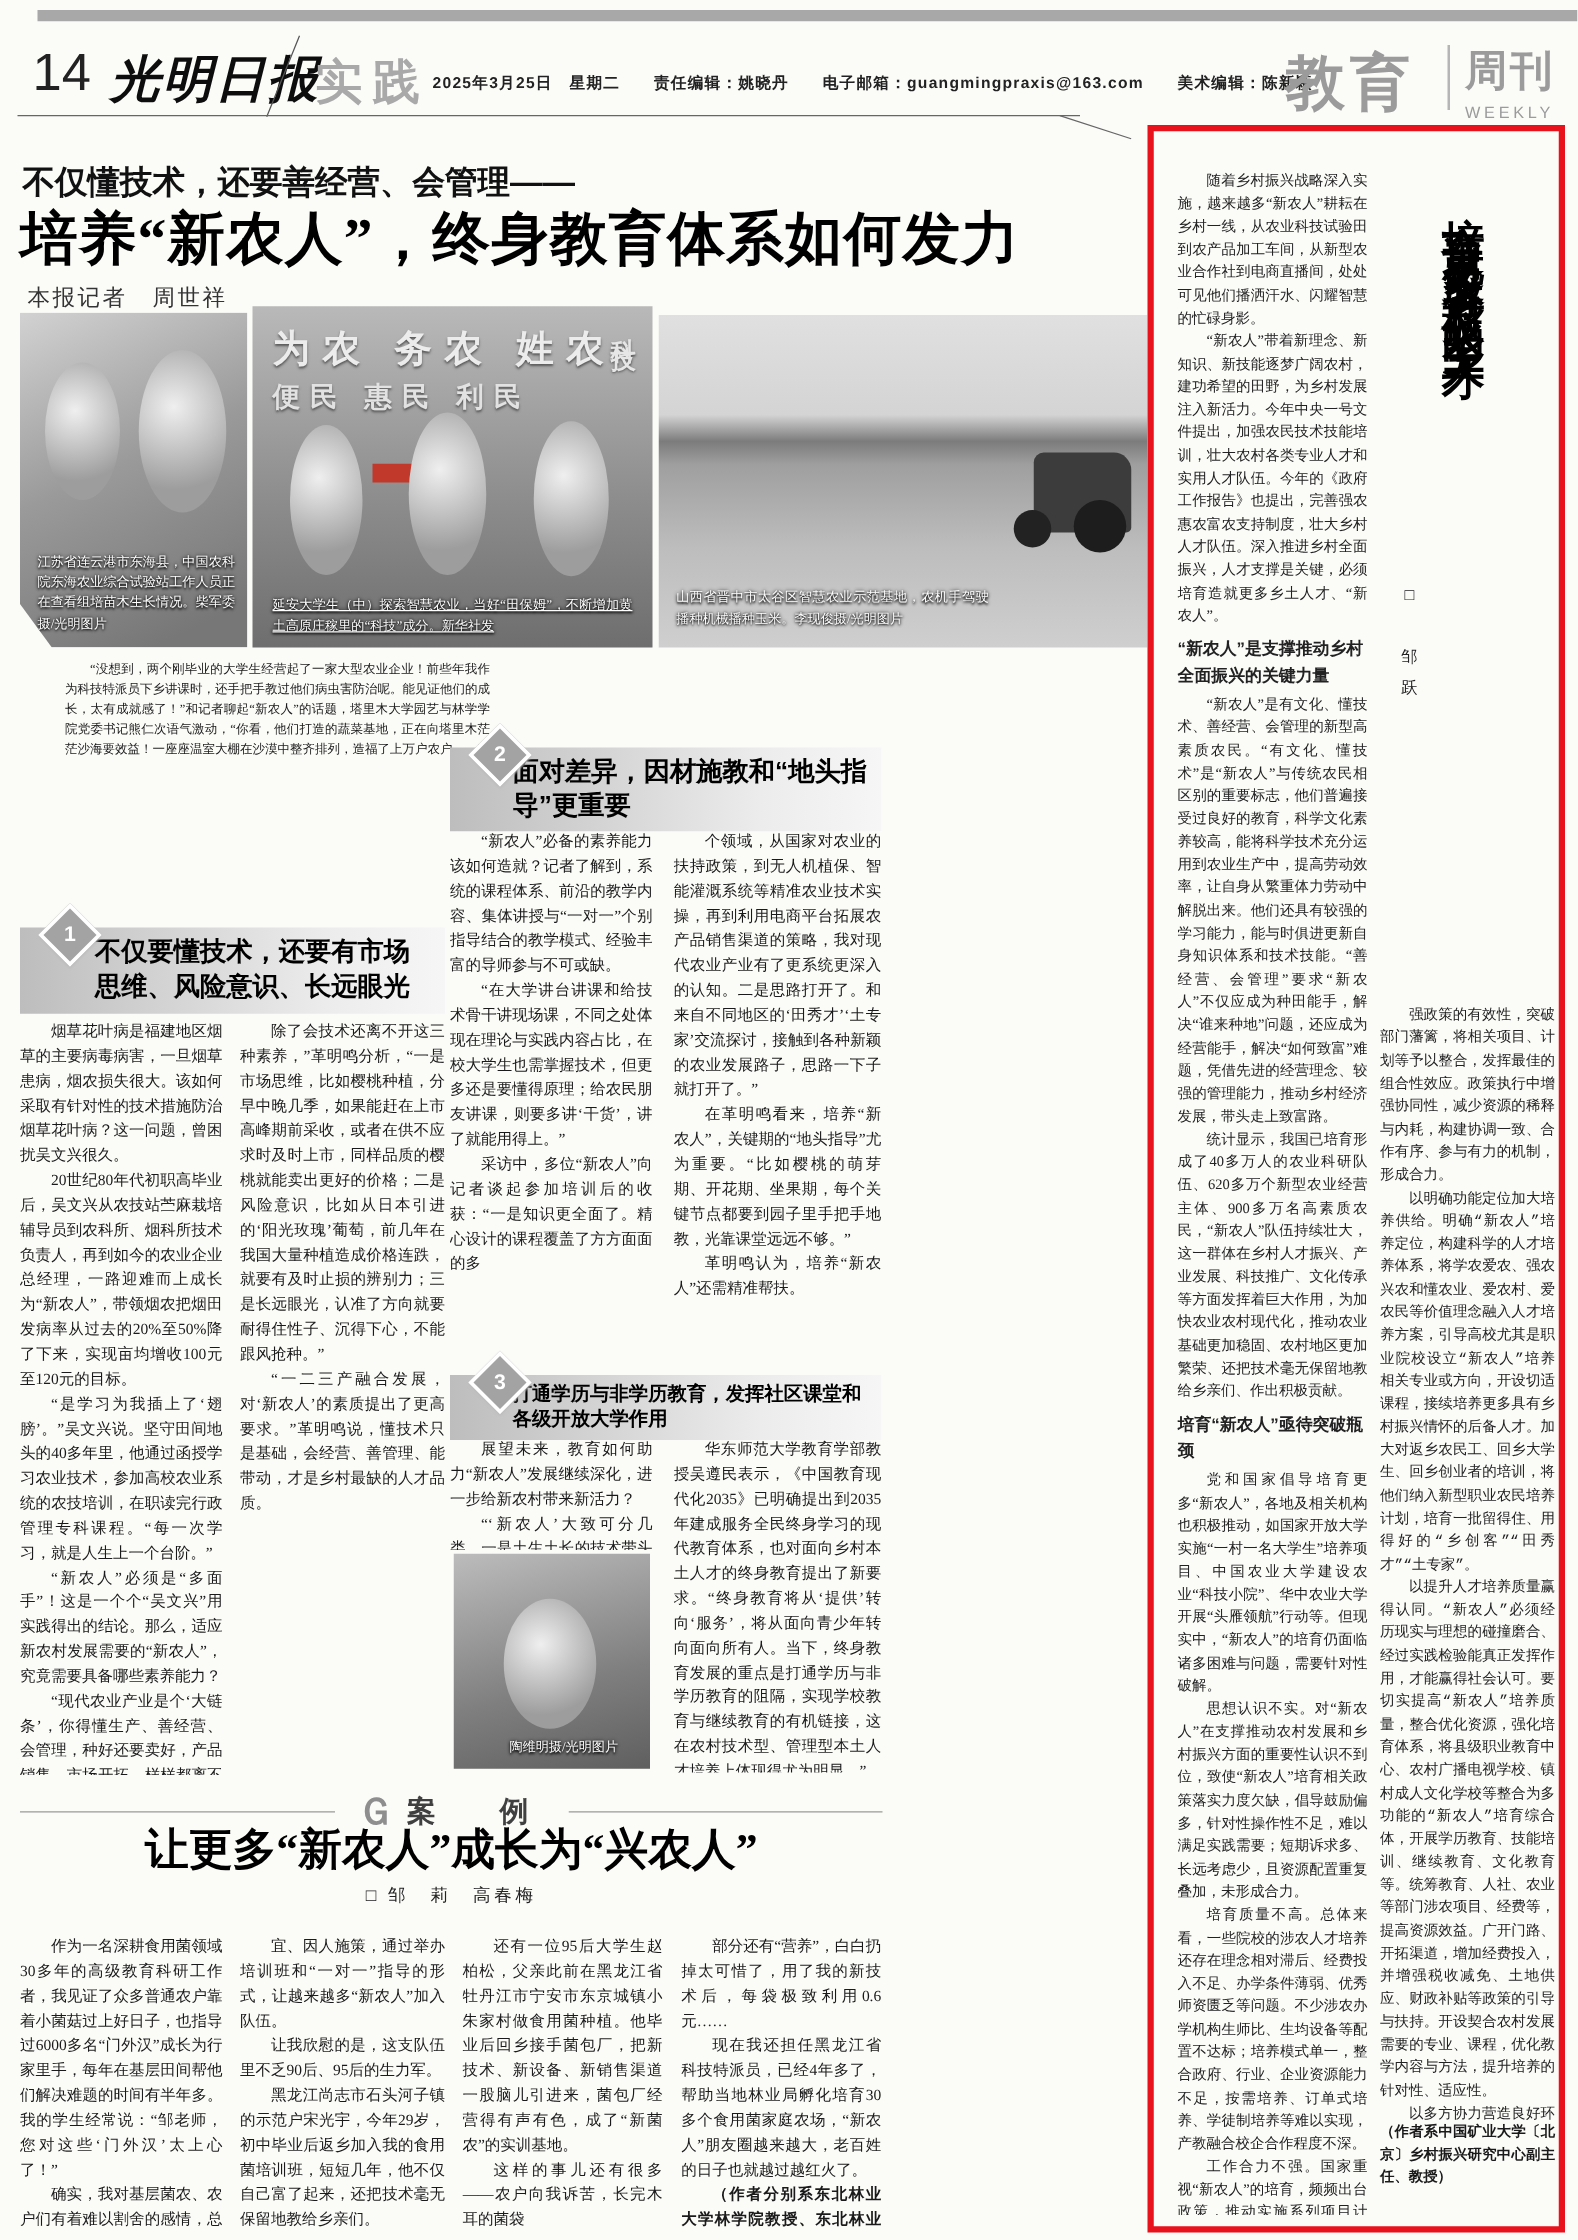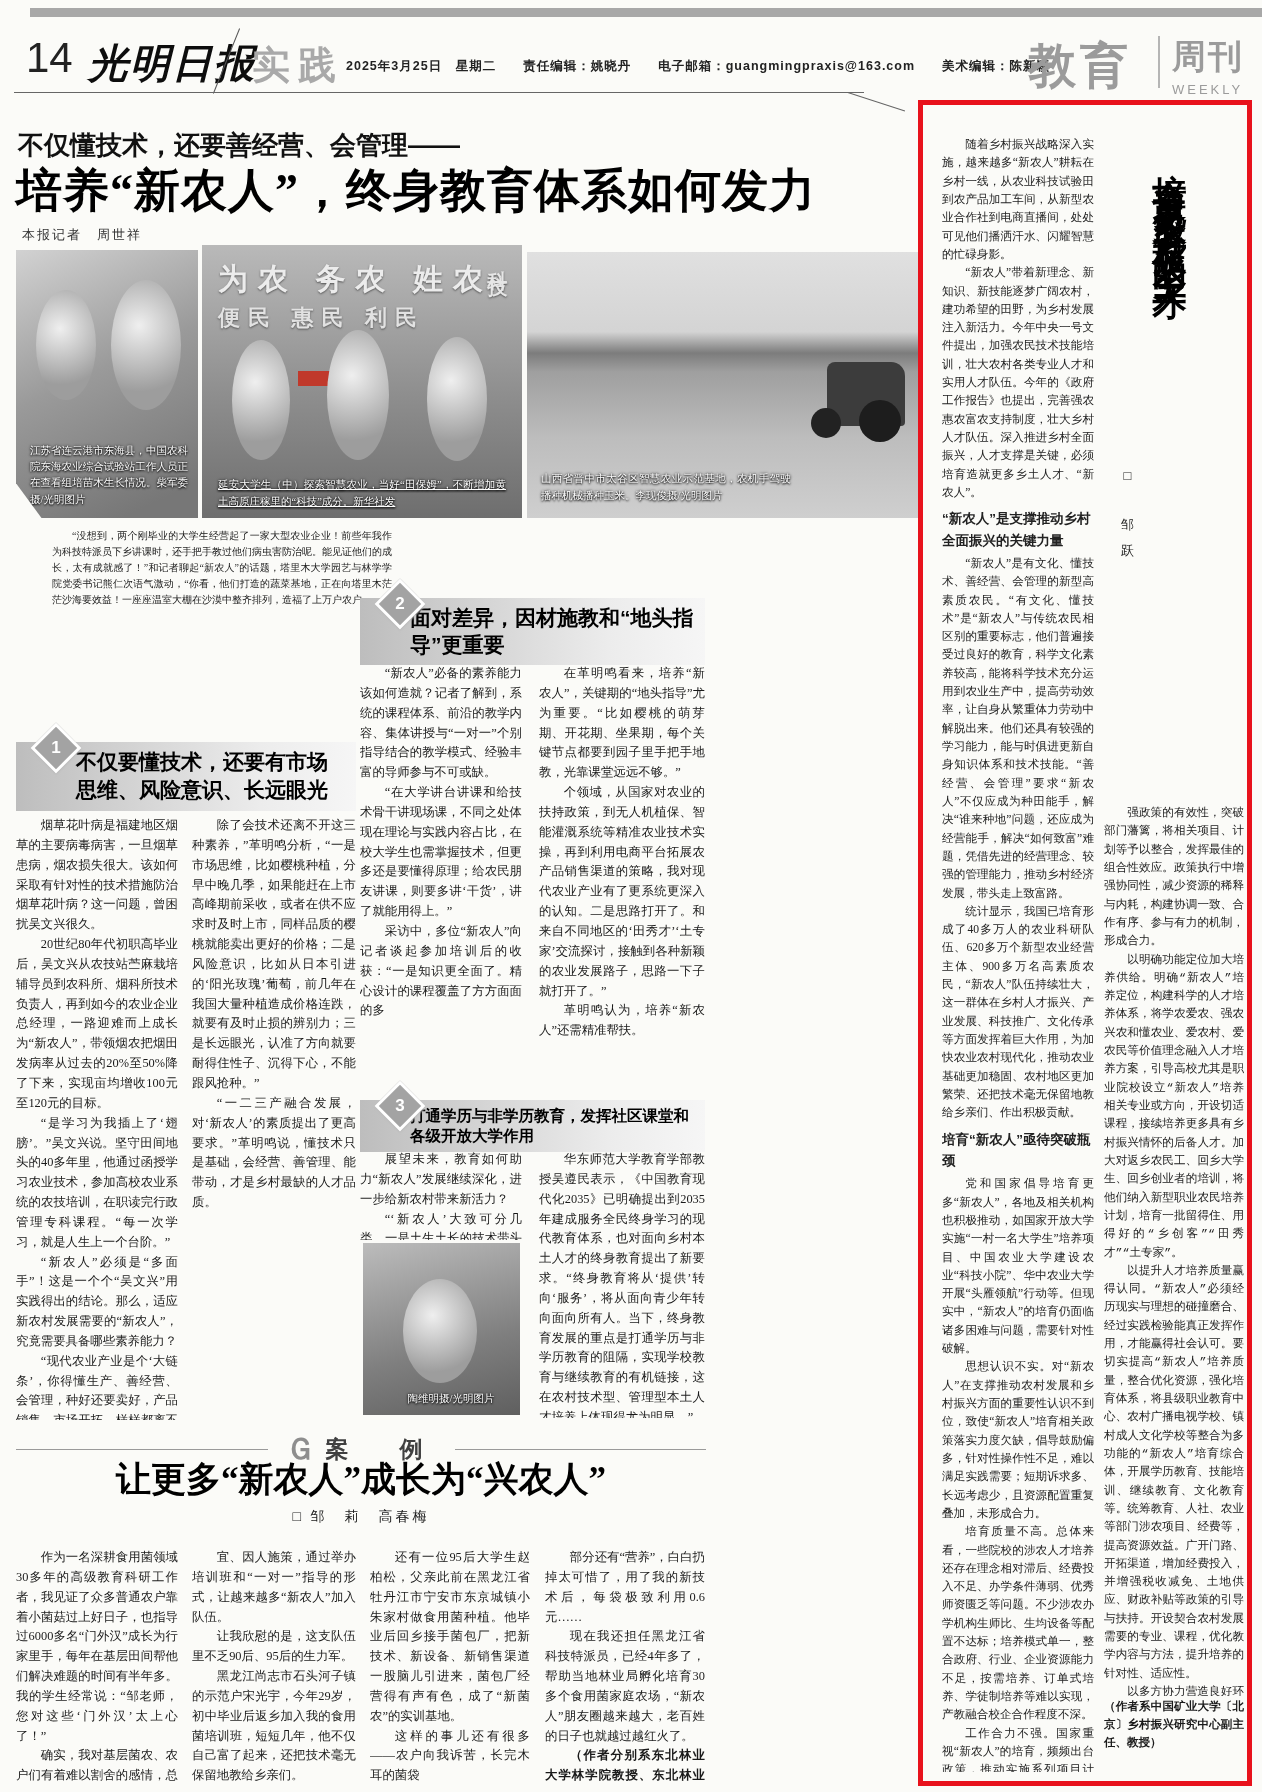--- a/index.html
+++ b/index.html
@@ -16,21 +16,21 @@
   .weekly-cn{left:1028px;top:34px;font-family:"Liberation Sans",sans-serif;font-weight:bold;font-size:48px;color:#9b9b9b;letter-spacing:4px;}
   .weekly-div{left:1158px;top:36px;width:2px;height:52px;background:#b5b5b5;}
   .weekly-right{left:1172px;top:34px;color:#9b9b9b;font-family:"Liberation Sans",sans-serif;}
   .weekly-right .zk{font-size:34px;font-weight:bold;letter-spacing:2px;}
   .weekly-right .en{font-size:13px;letter-spacing:3px;margin-top:2px;}
   .headrule{left:14px;top:92px;width:850px;height:1px;background:#666;}
   .headrule2{left:848px;top:92px;width:60px;height:1px;background:#666;transform:rotate(18deg);transform-origin:left top;}
   
   .kicker{left:18px;top:128px;font-family:"Liberation Sans",sans-serif;font-weight:bold;font-size:26px;color:#111;}
   .headline{left:16px;top:160px;width:880px;font-size:46px;font-weight:900;letter-spacing:1px;color:#000;}
-  .byline{left:22px;top:226px;font-size:13px;color:#333;letter-spacing:2px;}
+  .byline{left:22px;top:226px;font-size:18px;color:#333;letter-spacing:2px;}
   
   .photo{overflow:hidden;}
   .ph1{left:16px;top:250px;width:182px;height:268px;background:linear-gradient(155deg,#d2d2d2,#9a9a9a 45%,#777 90%);
        clip-path:polygon(0 0,100% 0,100% 100%,14% 100%,0 87%);}
   .ph2{left:202px;top:245px;width:320px;height:273px;background:linear-gradient(180deg,#b9b9b9,#8e8e8e 55%,#6e6e6e);}
   .ph3{left:527px;top:252px;width:391px;height:266px;
        background:linear-gradient(180deg,#e0e0e0 0%,#d4d4d4 30%,#7c7c7c 38%,#9f9f9f 45%,#bdbdbd 70%,#cfcfcf 100%);}
   .slogan1{left:16px;top:14px;font-size:30px;font-weight:900;color:#ececec;letter-spacing:10px;text-shadow:0 1px 2px #555;}
   .slogan2{left:16px;top:58px;font-size:22px;font-weight:900;color:#e2e2e2;letter-spacing:8px;text-shadow:0 1px 2px #555;}
   .slogan3{right:10px;top:10px;font-size:20px;font-weight:900;color:#e6e6e6;writing-mode:vertical-rl;letter-spacing:6px;text-shadow:0 1px 2px #555;}
@@ -138,22 +138,22 @@
       <span>2</span>
     </div>
   <div class="bandtext" style="font-size:21px;line-height:1.3;">面对差异，因材施教和“地头指导”更重要</div>
 </div>
 <div class="abs flow col" style="left:360px;top:664px;width:162px;height:428px;">
     <p>“新农人”必备的素养能力该如何造就？记者了解到，系统的课程体系、前沿的教学内容、集体讲授与“一对一”个别指导结合的教学模式、经验丰富的导师参与不可或缺。</p>
     <p>“在大学讲台讲课和给技术骨干讲现场课，不同之处体现在理论与实践内容占比，在校大学生也需掌握技术，但更多还是要懂得原理；给农民朋友讲课，则要多讲‘干货’，讲了就能用得上。”</p>
     <p>采访中，多位“新农人”向记者谈起参加培训后的收获：“一是知识更全面了。精心设计的课程覆盖了方方面面的多</p>
   </div>
 <div class="abs flow col" style="left:539px;top:664px;width:166px;height:428px;">
+    <p>个领域，从国家对农业的扶持政策，到无人机植保、智能灌溉系统等精准农业技术实操，再到利用电商平台拓展农产品销售渠道的策略，我对现代农业产业有了更系统更深入的认知。二是思路打开了。和来自不同地区的‘田秀才’‘土专家’交流探讨，接触到各种新颖的农业发展路子，思路一下子就打开了。”</p>
     <p>在革明鸣看来，培养“新农人”，关键期的“地头指导”尤为重要。“比如樱桃的萌芽期、开花期、坐果期，每个关键节点都要到园子里手把手地教，光靠课堂远远不够。”</p>
-    <p>个领域，从国家对农业的扶持政策，到无人机植保、智能灌溉系统等精准农业技术实操，再到利用电商平台拓展农产品销售渠道的策略，我对现代农业产业有了更系统更深入的认知。二是思路打开了。和来自不同地区的‘田秀才’‘土专家’交流探讨，接触到各种新颖的农业发展路子，思路一下子就打开了。”</p>
     <p>革明鸣认为，培养“新农人”还需精准帮扶。</p>
   </div>
 
 <div class="abs band" style="left:360px;top:1100px;width:345px;">
   <div class="badge">
       <span>3</span>
     </div>
   <div class="bandtext" style="font-size:15.5px;line-height:1.3;">打通学历与非学历教育，发挥社区课堂和各级开放大学作用</div>
 </div>
 <div class="abs flow col" style="left:360px;top:1150px;width:162px;height:90px;">

